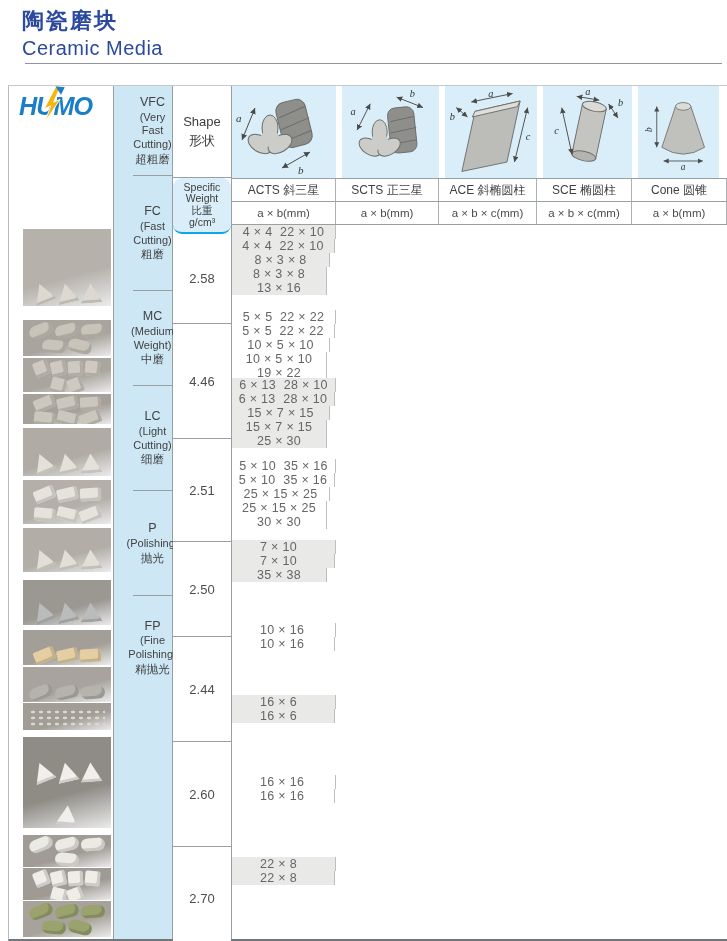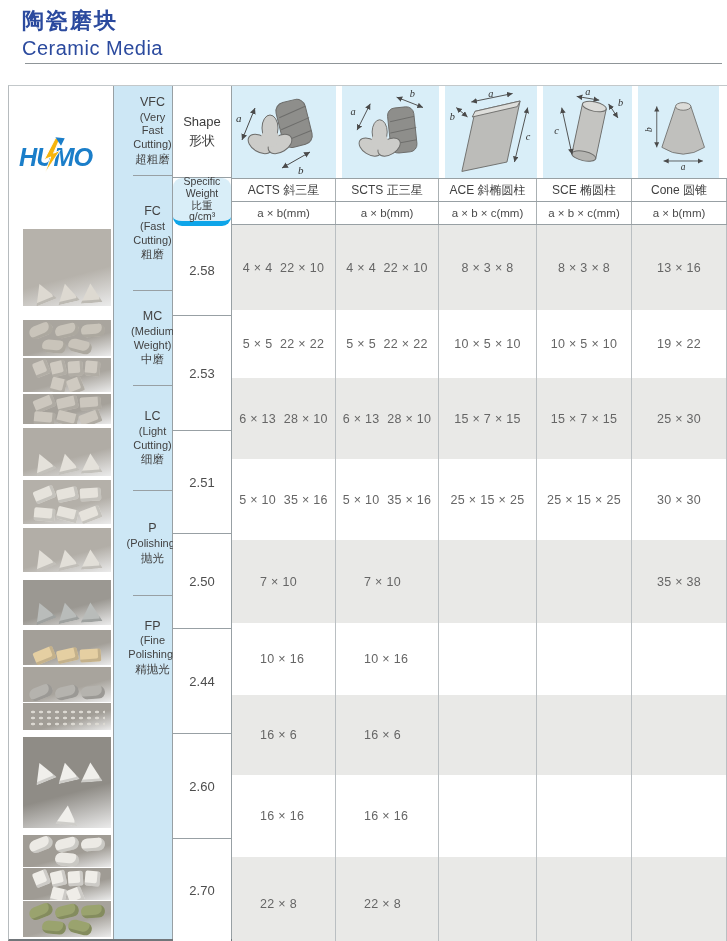--- a/index.html
+++ b/index.html
@@ -10,21 +10,21 @@
   .hdr{position:absolute;left:22px;top:6px;}
   .t-zh{font-size:22px;font-weight:700;color:#2b4a9e;letter-spacing:2px;}
   .t-en{font-size:20px;font-weight:400;color:#2b4a9e;margin-top:1px;letter-spacing:.5px;}
   .rule{position:absolute;left:25px;top:63px;width:697px;border-top:1px solid #8f9598;}
   
   .table{position:absolute;left:8px;top:85px;width:719px;height:856px;display:flex;
          border-top:1px solid #c3c8ca;border-left:1px solid #b6bbbe;border-bottom:2px solid #71767a;background:#fff;}
   .col{height:100%;}
   
   .photos{width:104px;}
-  .logo-cell{height:140px;display:flex;align-items:center;justify-content:center;}
+  .logo-cell{height:140px;display:flex;align-items:flex-start;justify-content:center;}
   .logo-txt{font-family:"Liberation Sans",sans-serif;font-style:italic;font-weight:700;
             font-size:27px;fill:#1b7ec9;letter-spacing:-1px;}
   .photo-strip{width:104px;padding-left:14px;}
   .photo{width:88px;display:flex;flex-wrap:wrap;align-items:flex-end;justify-content:center;
          gap:2px;overflow:hidden;padding:3px;}
   .piece{display:inline-block;box-shadow:inset -3px -3px 0 rgba(0,0,0,.14);}
   .k-cone{width:22px;height:20px;clip-path:polygon(50% 2%,100% 100%,0 100%);}
   .k-cube{width:15px;height:15px;border-radius:2px;}
   .k-cyl{width:24px;height:13px;border-radius:7px;}
   .k-wedge{width:21px;height:13px;border-radius:2px;}
@@ -37,39 +37,39 @@
   .qrow{border-bottom:1px solid #98a0a4;display:flex;flex-direction:column;justify-content:center;
         align-items:center;line-height:1.25;padding:0 1px;margin-left:19px;}
   .qrow:last-child{border-bottom:none;}
   .q-code{font-size:12.5px;}
   .q-desc{font-size:11px;}
   .q-zh{font-size:11.5px;}
   
   .weight{width:60px;border-right:1px solid #98a0a4;font-size:13px;color:#4d4d4d;text-align:center;}
   .shape-head{height:92px;border-bottom:1px solid #98a0a4;display:flex;flex-direction:column;
               justify-content:center;align-items:center;gap:3px;font-size:13px;color:#3c3c3c;}
-  .sw-head{height:48px;background:#d9eef8;border-bottom:5px solid #0ea5e9;font-size:10.5px;
+  .sw-head{height:56px;background:#d9eef8;border-bottom:2px solid #0ea5e9;font-size:10.5px;
            line-height:1.12;display:flex;flex-direction:column;justify-content:center;color:#3c3c3c;border-radius:9px;}
   .wrow{display:flex;align-items:center;justify-content:center;border-bottom:1px solid #98a0a4;background:#fff;}
   .wrow:last-child{border-bottom:none;}
   
   .size-area{width:495px;font-size:12.5px;color:#666;}
   .w0{width:104px;}.w1{width:103px;}.w2{width:98px;}.w3{width:95px;}.w4{width:95px;}
   .shape-row{display:flex;height:92px;background:#fff;}
   .shape-cell{background:#d9eef8;height:100%;}
   .shape-cell + .shape-cell{border-left:6px solid #fff;}
   .shape-cell:last-child{border-right:8px solid #fff;}
   .shape-cell svg{width:100%;height:100%;display:block;}
   .name-row,.unit-row{display:flex;border-bottom:1px solid #98a0a4;}
   .name-row{height:24px;border-top:1px solid #98a0a4;}
   .unit-row{height:23px;}
   .ncell,.ucell{display:flex;align-items:center;justify-content:center;border-right:1px solid #aab0b3;}
   .ncell{font-size:12px;color:#3f3f3f;}
   .ucell{font-size:11.5px;color:#4a4a4a;}
-  .srow{display:flex;}
+  .srow{display:flex;flex-direction:column;}
   .srow.gray .scell{background:#e9e9e7;}
   .scell{display:flex;align-items:center;justify-content:center;border-right:1px solid #babfc2;
          white-space:pre;letter-spacing:.3px;background:#fff;}
   .scell.left{justify-content:flex-start;padding-left:28px;}
   .filler{height:6px;background:#fff;}
   
   .dim{stroke:#4a4a4a;stroke-width:1;marker-start:url(#ah);marker-end:url(#ah);}
   .dlbl{font-family:"Liberation Serif",serif;font-style:italic;font-size:11px;fill:#333;}
   .sk{stroke:#6d6d6b;stroke-width:1;}
 </style>
@@ -235,21 +235,21 @@
         <div>Shape</div>
         <div>形状</div>
       </div>
       <div class="sw-head">
         <div>Specific</div>
         <div>Weight</div>
         <div>比重</div>
         <div>g/cm³</div>
       </div>
       <div class="wrow" style="height:90px">2.58</div>
-      <div class="wrow" style="height:115px">2.53</div>
+      <div class="wrow" style="height:115px">4.46</div>
       <div class="wrow" style="height:103px">2.51</div>
       <div class="wrow" style="height:95px">2.50</div>
       <div class="wrow" style="height:105px">2.44</div>
       <div class="wrow" style="height:105px">2.60</div>
       <div class="wrow" style="height:103px">2.70</div>
     </div>
 
     <div class="size-area">
 
       <div class="shape-row">

